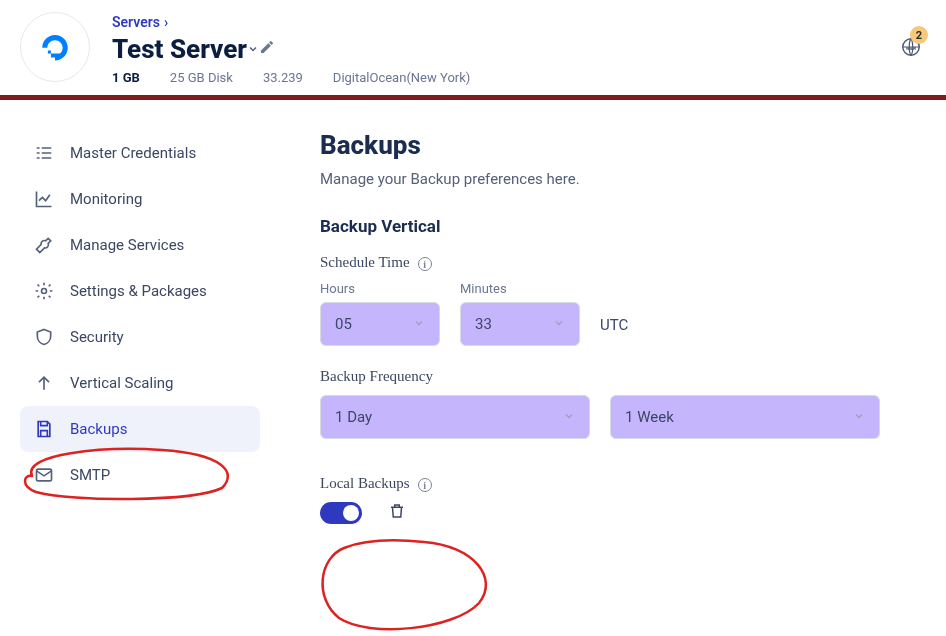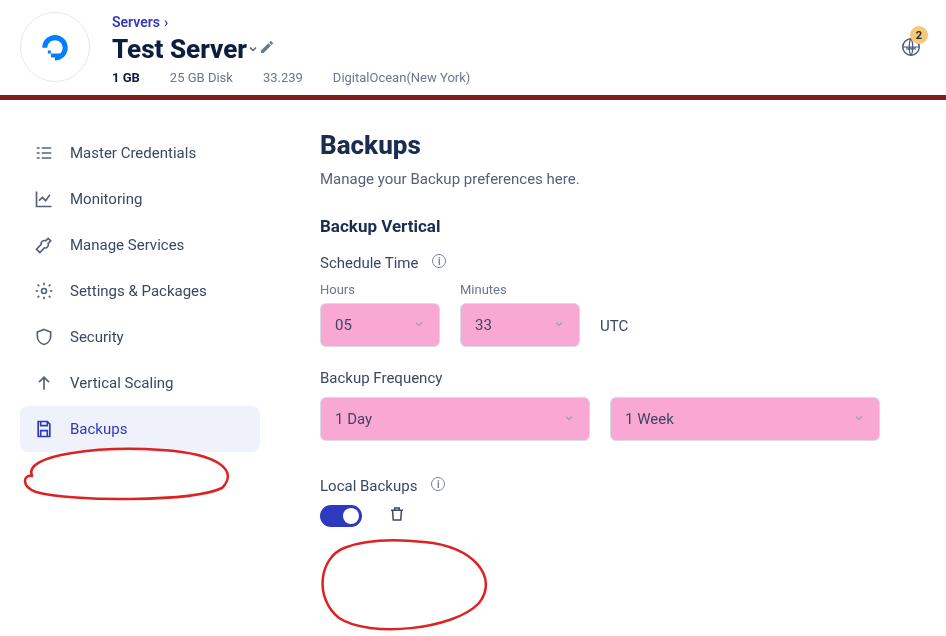--- a/index.html
+++ b/index.html
@@ -127,22 +127,23 @@
     font-size: 17px;
     font-weight: 700;
     color: #1a2c4f;
     margin-bottom: 18px;
   }
   .sub-heading {
     font-size: 15px;
     color: #3b4763;
     margin-bottom: 10px;
     display:flex;
-    align-items:flex-start;
-    gap:14px;
+    align-items:flex-end;
+    gap:8px;
+    font-family:Liberation Serif, serif;
   }
   .info-icon {
     width:14px;height:14px;
     border:1.5px solid #7a839a;
     border-radius:50%;
     display:inline-flex;
     align-items:center;justify-content:center;
     font-size:10px;color:#7a839a;
     font-weight:700;
   }
@@ -151,21 +152,21 @@
     color: #6b7690;
     margin-bottom: 6px;
   }
   .row { display:flex; gap:20px; align-items:flex-end; margin-bottom: 22px; }
   .select {
     height: 44px;
     border: 1px solid #d7dbe6;
     border-radius: 6px;
     padding: 0 14px;
     display:flex;align-items:center;justify-content:space-between;
-    background:#f9a8d4;
+    background:#c4b5fd;
     cursor:pointer;
     font-size:15px;
     color:#3b4763;
     gap:12px;
   }
   .select.small { width: 120px; }
   .select.wide { width: 270px; gap: 23px; }
   .select .chev { color:#9aa3b8; }
   .utc { font-size:15px; color:#3b4763; padding-bottom:12px; }
   .toggle-row {
@@ -293,20 +294,29 @@
       </span>
       <span>Vertical Scaling</span>
     </div>
     <div class="side-item active">
       <span class="icon">
         <svg width="20" height="20" viewBox="0 0 24 24">
             <path fill="none" stroke="currentColor" stroke-width="2" d="M5 3h11l3 3v15H5V3zM8 3v5h8V3M8 14h8v7H8z"></path>
           </svg>
       </span>
       <span>Backups</span>
+    </div>
+    <div class="side-item">
+      <span class="icon">
+        <svg width="20" height="20" viewBox="0 0 24 24">
+            <rect x="3" y="5" width="18" height="14" rx="2" fill="none" stroke="currentColor" stroke-width="2"></rect>
+            <path fill="none" stroke="currentColor" stroke-width="2" d="M3 7l9 6 9-6"></path>
+          </svg>
+      </span>
+      <span>SMTP</span>
     </div>
   </div>
 
   <div class="main">
     <h1 class="page-title">Backups</h1>
     <p class="subtitle">Manage your Backup preferences here.</p>
 
     <div class="section-heading">Backup Vertical</div>
 
     <div class="sub-heading">

